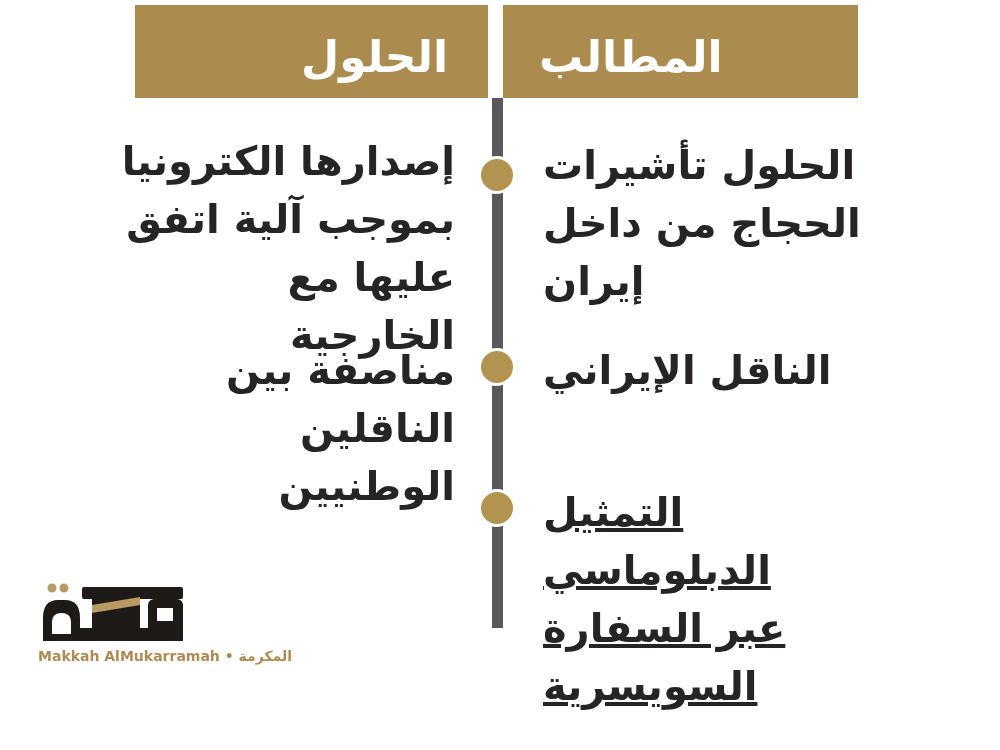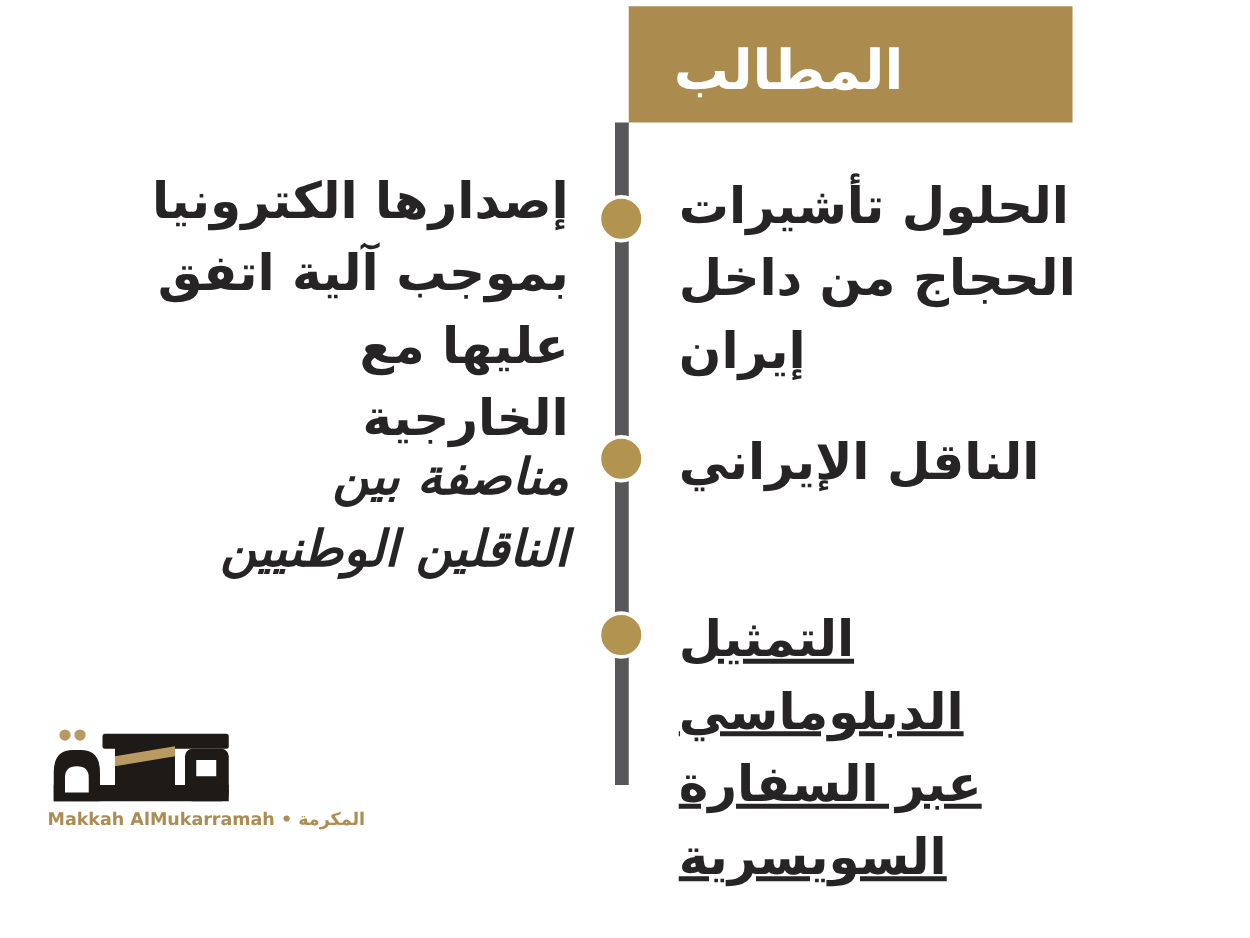--- a/index.html
+++ b/index.html
@@ -34,35 +34,38 @@
   
   .cell{
     position:absolute;
     color:var(--text-dark,#272425);
     font-size:40px;line-height:58px;font-weight:bold;
     direction:rtl;white-space:pre-line;
   }
   .demand{left:543px;width:350px;text-align:left;}
   .solution{right:545px;width:345px;text-align:right;}
   .demand-1{top:136px;} .demand-2{top:341px;} .demand-3{top:483px;text-decoration:underline;}
-  .solution-1{top:132px;} .solution-2{top:353px;font-style:italic;} .solution-3{top:486px;}
+  .solution-1{top:132px;} .solution-2{top:341px;} .solution-3{top:486px;}
   
   .logo{position:absolute;left:38px;top:576px;width:150px;text-align:center;}
   .logo svg{display:block;}
   .tagline{
     margin-top:2px;font-size:14px;font-weight:bold;
     color:var(--tagline-gold,#ad8b55);
     white-space:nowrap;letter-spacing:0px;direction:ltr;
   }
 </style>
 </head>
 <body>
 
 <div class="canvas">
 
+  <div class="hdr hdr-solutions">
+    <span>الحلول</span>
+  </div>
   <div class="hdr hdr-demands">
     <span>المطالب</span>
   </div>
 
   <div class="divider"></div>
   <div class="dot dot-1"></div>
   <div class="dot dot-2"></div>
   <div class="dot dot-3"></div>
 
   <div class="cell demand demand-1">الحلول تأشيرات

